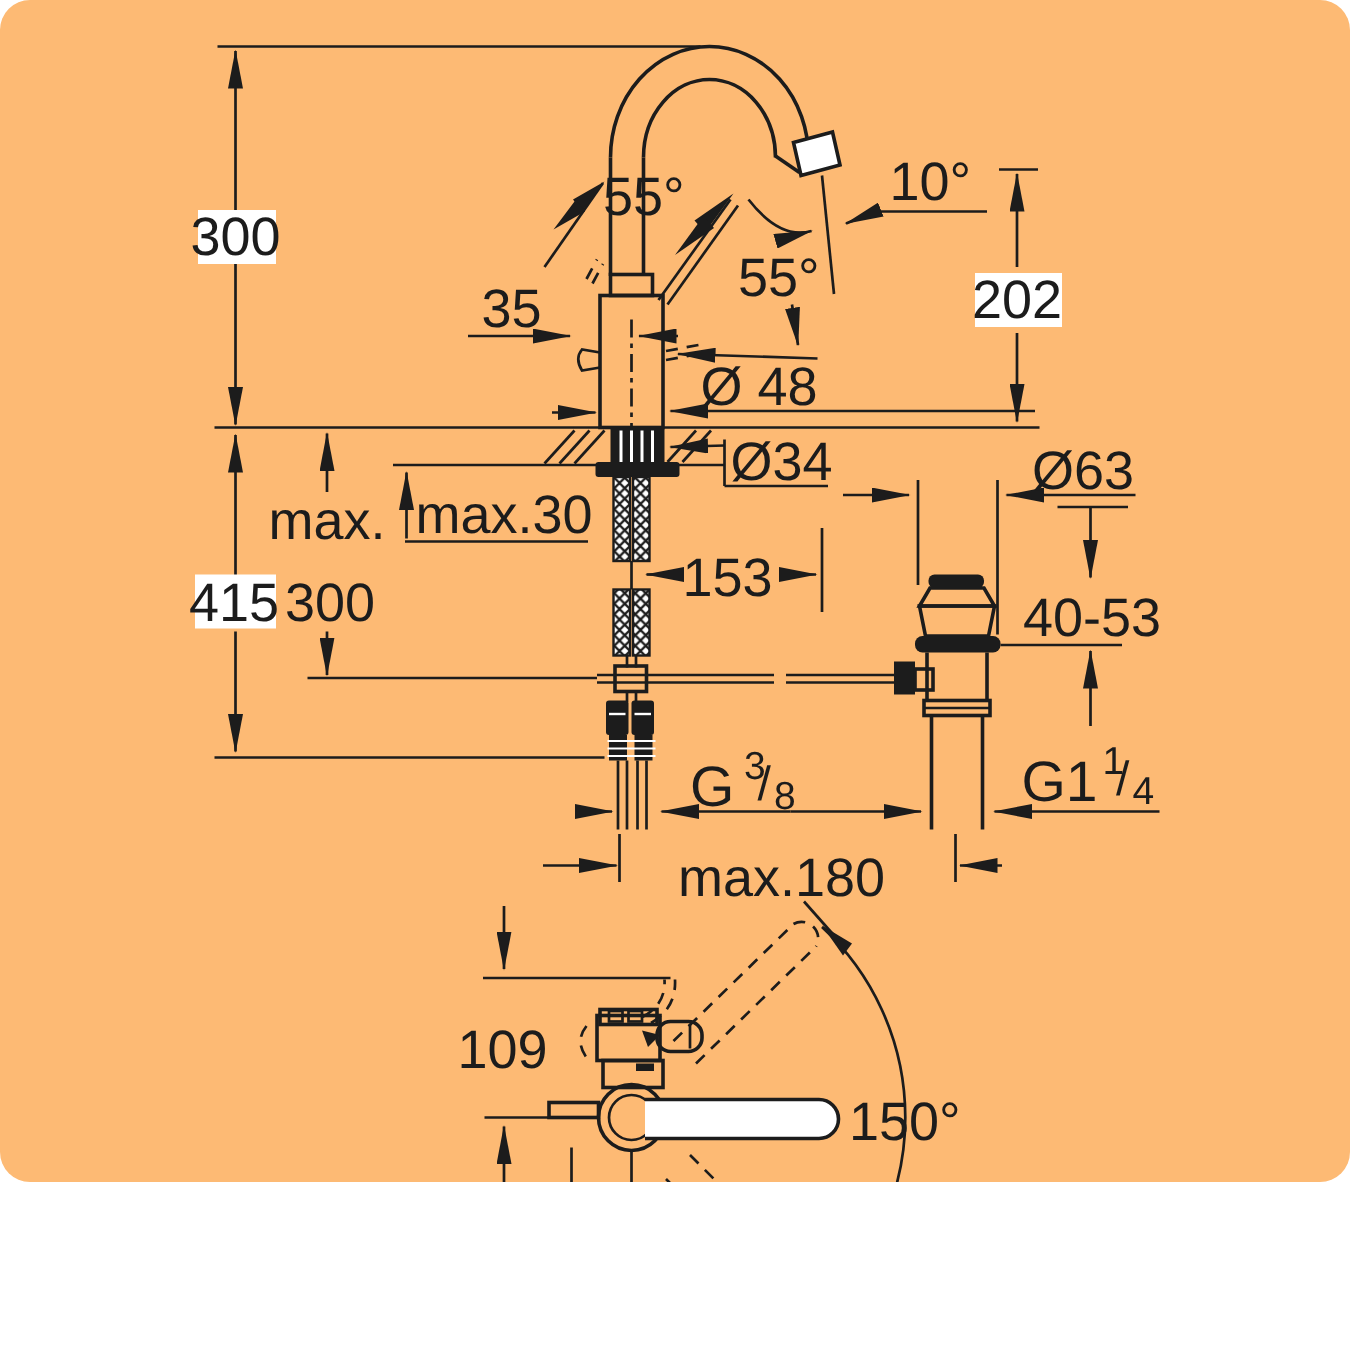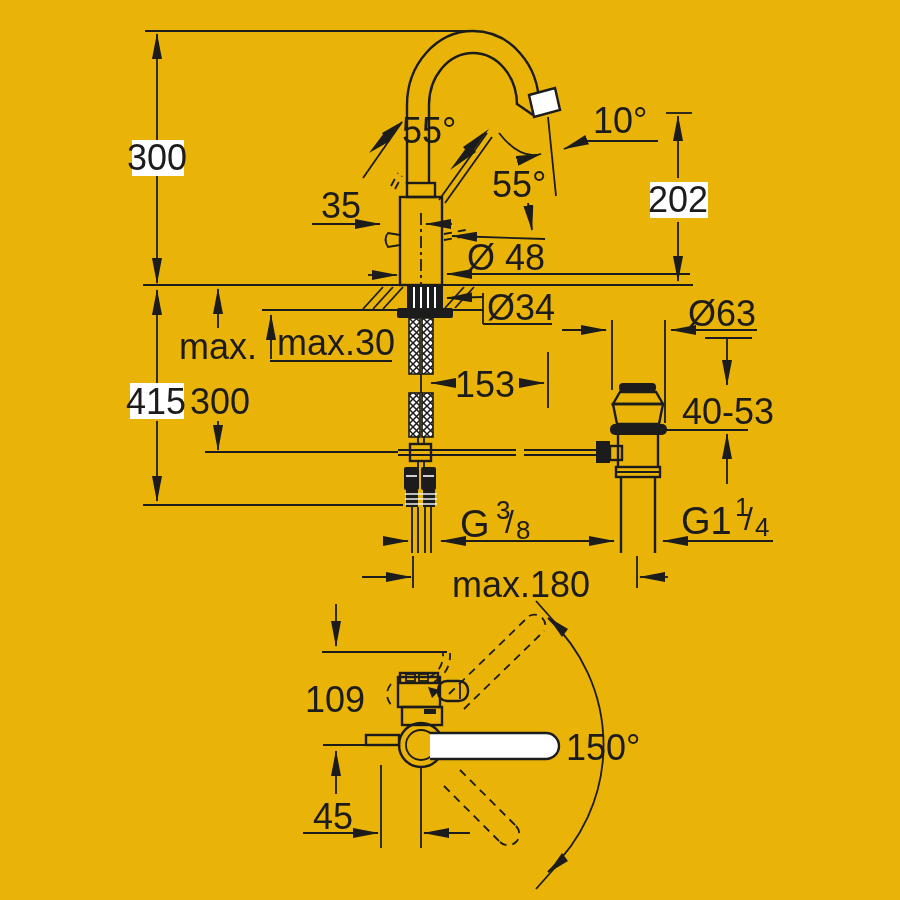--- a/index.html
+++ b/index.html
@@ -1,16 +1,16 @@
 <!DOCTYPE html>
 <html><head>
 <meta charset="utf-8">
 <style>
   html,body{margin:0;padding:0;background:#ffffff;}
-  .stage{width:900px;height:900px;position:relative;background:#eab308;}
+  .stage{width:900px;height:788px;position:relative;background:#fdba74;border-radius:20px;}
   svg{font-family:"Liberation Sans", sans-serif;}
   text{fill:#1c1c1c;}
   .dimtxt{font-size:36px;}
   .suptxt{font-size:26px;}
   .slashtxt{font-size:32px;}
   .outline{fill:none;stroke:#1c1c1c;stroke-width:2.4;}
   .thin{fill:none;stroke:#1c1c1c;stroke-width:1.8;}
   .dash{fill:none;stroke:#1c1c1c;stroke-width:1.8;stroke-dasharray:8 6;}
   .solidblk{fill:#1c1c1c;stroke:none;}
   .whitebg{fill:#ffffff;stroke:none;}

